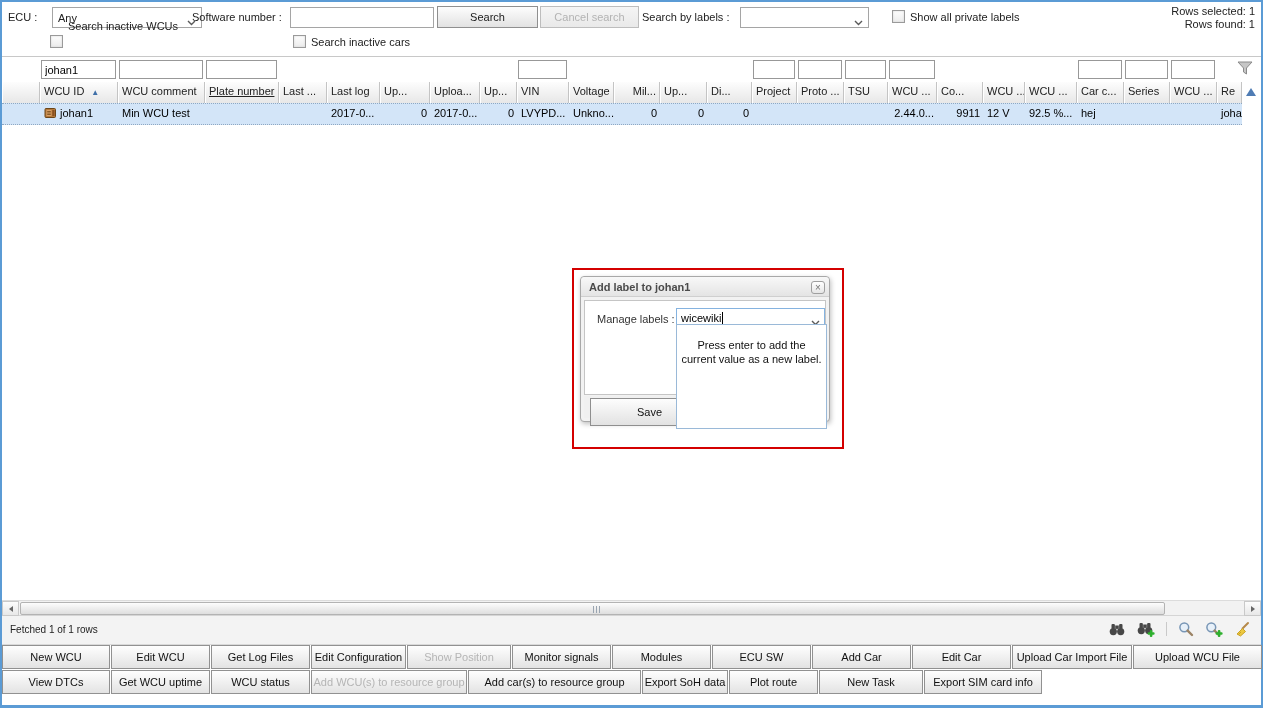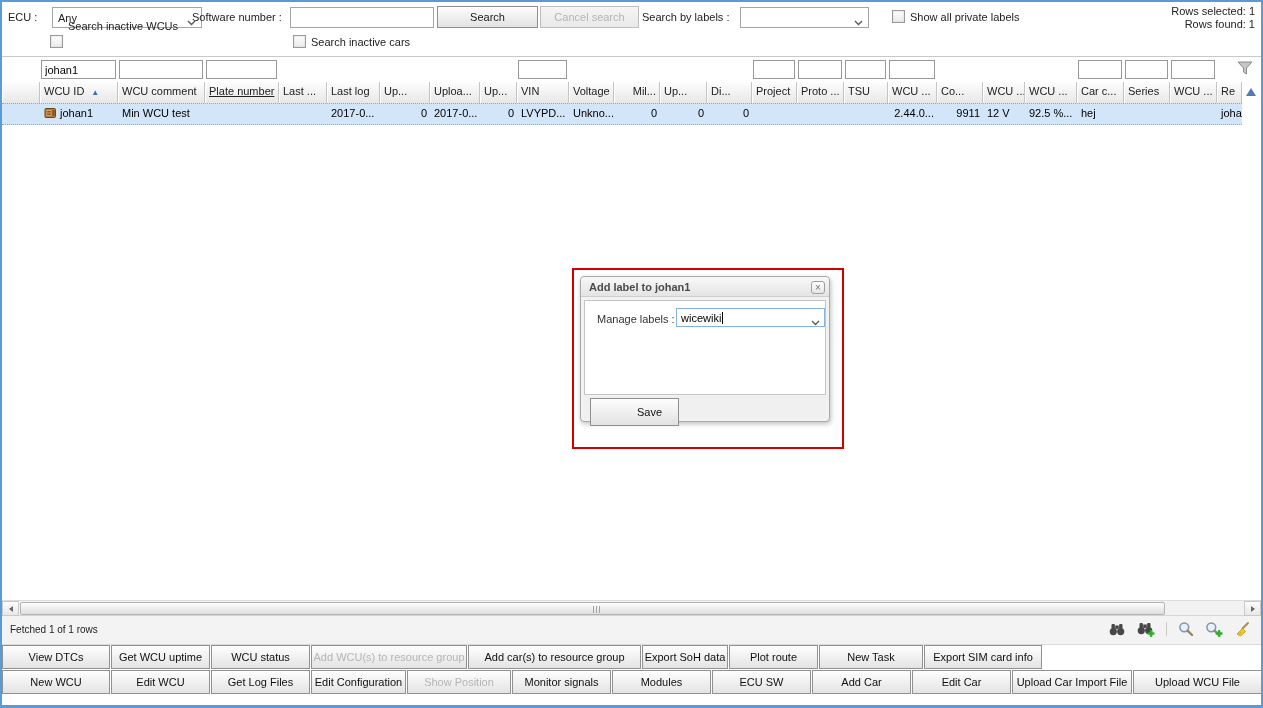--- a/index.html
+++ b/index.html
@@ -282,58 +282,61 @@
         <svg width="17" height="16">
             <line x1="14" y1="2" x2="8.5" y2="7.5" stroke="#b5884a" stroke-width="2" stroke-linecap="round"></line>
             <polygon points="3,13 8.5,7.5 11.5,10.5 6.5,15" fill="#edc83f" stroke="#c9a227" stroke-width="1"></polygon>
             <line x1="4.5" y1="13.5" x2="7" y2="11" stroke="#c9a227" stroke-width="1"></line>
           </svg>
       </span>
     </div>
   </div>
 
   <div class="actions">
-    <div class="arow" id="action-row-2">
-        <div class="abtn" style="width: 108px;">View DTCs</div>
-        <div class="abtn" style="width: 99px;">Get WCU uptime</div>
-        <div class="abtn" style="width: 99px;">WCU status</div>
-        <div class="abtn disabled" style="width: 156px;">Add WCU(s) to resource group</div>
-        <div class="abtn" style="width: 173px;">Add car(s) to resource group</div>
-        <div class="abtn" style="width: 86px;">Export SoH data</div>
-        <div class="abtn" style="width: 89px;">Plot route</div>
-        <div class="abtn" style="width: 104px;">New Task</div>
-        <div class="abtn" style="width: 118px;">Export SIM card info</div>
-      </div>
     <div class="arow" id="action-row-1">
         <div class="abtn" style="width: 108px;">New WCU</div>
         <div class="abtn" style="width: 99px;">Edit WCU</div>
         <div class="abtn" style="width: 99px;">Get Log Files</div>
         <div class="abtn" style="width: 95px;">Edit Configuration</div>
         <div class="abtn disabled" style="width: 104px;">Show Position</div>
         <div class="abtn" style="width: 99px;">Monitor signals</div>
         <div class="abtn" style="width: 99px;">Modules</div>
         <div class="abtn" style="width: 99px;">ECU SW</div>
         <div class="abtn" style="width: 99px;">Add Car</div>
         <div class="abtn" style="width: 99px;">Edit Car</div>
         <div class="abtn" style="width: 120px;">Upload Car Import File</div>
         <div class="abtn" style="width: 129px;">Upload WCU File</div>
       </div>
+    <div class="arow" id="action-row-2">
+        <div class="abtn" style="width: 108px;">View DTCs</div>
+        <div class="abtn" style="width: 99px;">Get WCU uptime</div>
+        <div class="abtn" style="width: 99px;">WCU status</div>
+        <div class="abtn disabled" style="width: 156px;">Add WCU(s) to resource group</div>
+        <div class="abtn" style="width: 173px;">Add car(s) to resource group</div>
+        <div class="abtn" style="width: 86px;">Export SoH data</div>
+        <div class="abtn" style="width: 89px;">Plot route</div>
+        <div class="abtn" style="width: 104px;">New Task</div>
+        <div class="abtn" style="width: 118px;">Export SIM card info</div>
+      </div>
   </div>
 
   <div class="dialog">
     <div class="dlg-title">Add label to johan1</div>
     <div class="dlg-close">×</div>
     <div class="dlg-body"></div>
     <span class="dlg-label">Manage labels :</span>
     <div class="combo">
       <span>wicewiki</span>
         <span class="caret"></span>
       <span class="chev"><svg width="9" height="6">
             <path d="M1 1 L4.5 4.5 L8 1" stroke="#5a5a5a" stroke-width="1.4" fill="none"></path>
           </svg></span>
     </div>
     <div class="dlg-footer">
       <div class="save-btn">Save</div>
     </div>
   </div>
+  <div class="bound-list">
+    <div class="bound-hint">Press enter to add the current value as a new label.</div>
+  </div>
   <div class="red-rect"></div>
 
 </div>
 
 </body></html>

